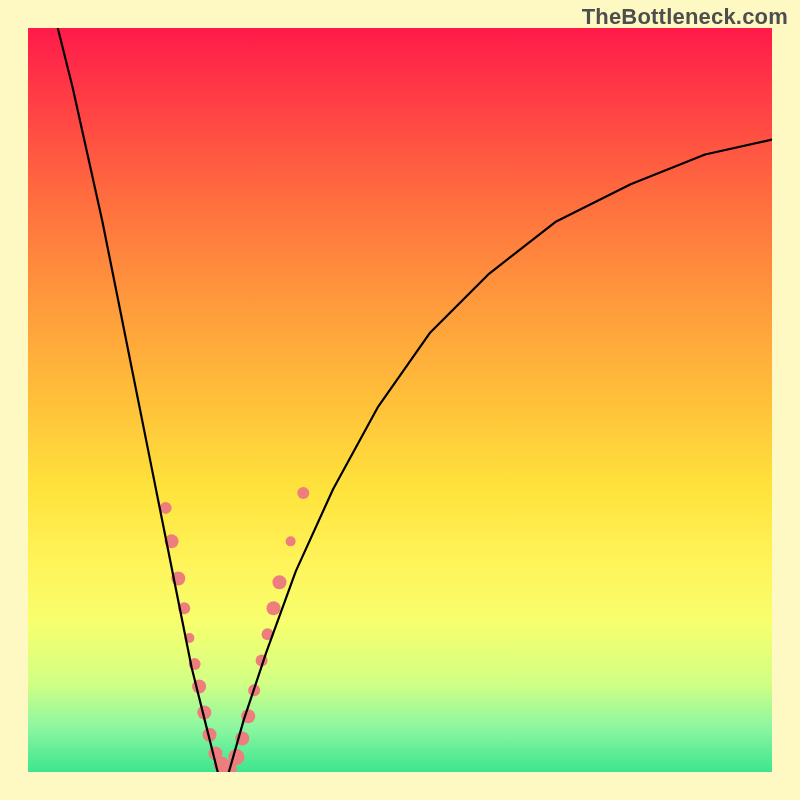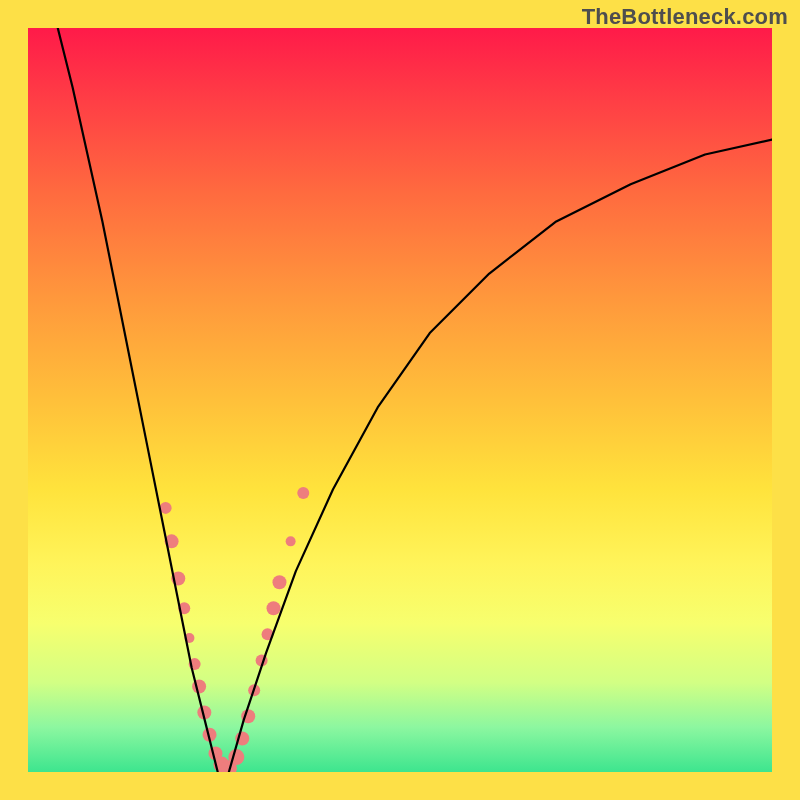--- a/index.html
+++ b/index.html
@@ -10,21 +10,21 @@
     overflow: hidden;
     background: #000;
     font-family: Arial, Helvetica, sans-serif;
   }
   .frame {
     position: absolute;
     top: 0;
     left: 0;
     width: 800px;
     height: 800px;
-    background: #fde047;
+    background: #fef9c3;
   }
   .plot-area {
     position: absolute;
     top: 28px;
     left: 28px;
     width: 744px;
     height: 744px;
     background: linear-gradient(
       to bottom,
       #ff1a49 0%,

